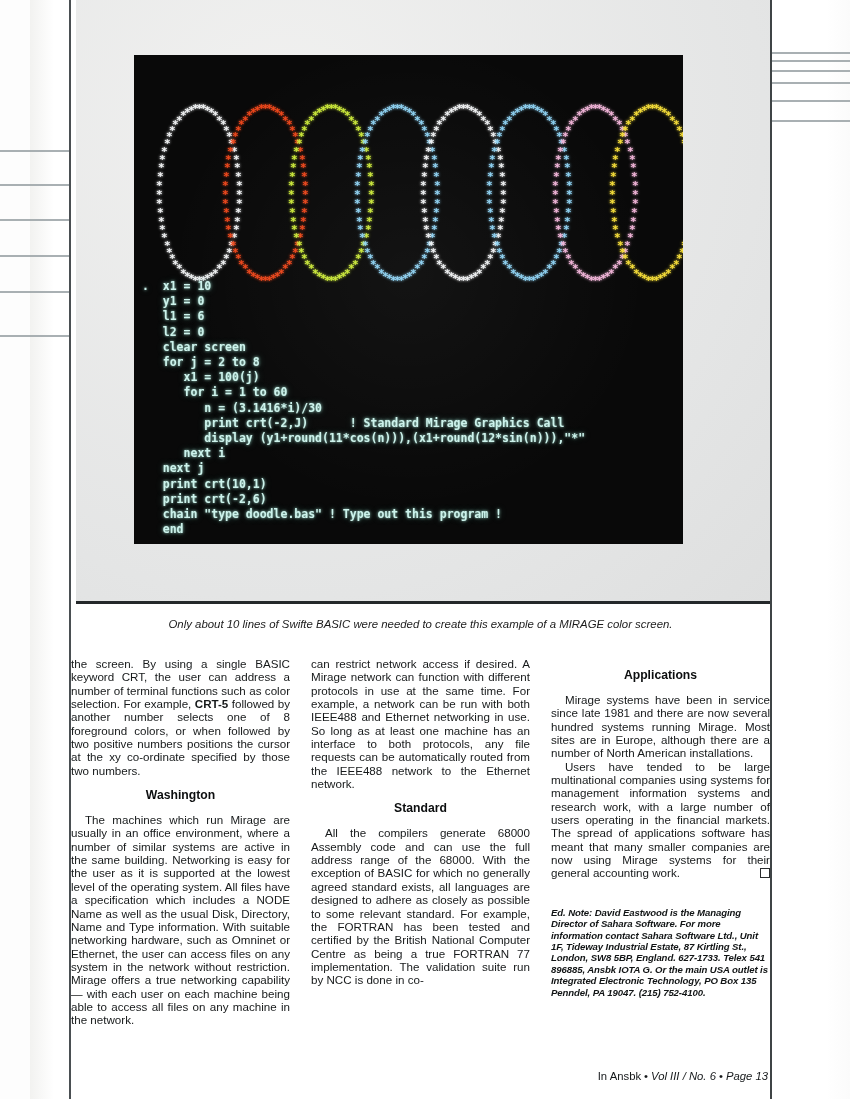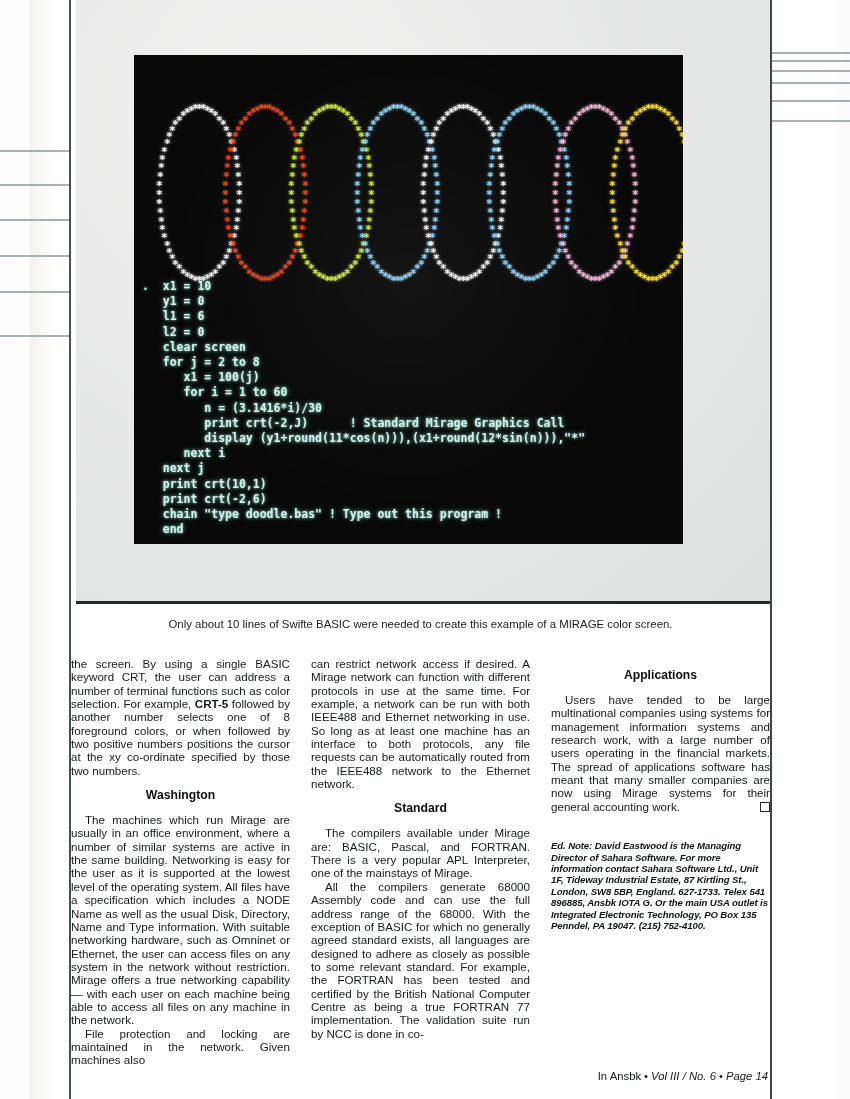--- a/index.html
+++ b/index.html
@@ -121,20 +121,21 @@
   }
   .listing div { white-space: pre; }
 
   
   .caption {
     position: absolute;
     left: 0;
     top: 618px;
     width: 699px;
     text-align: center;
+    font-style: italic;
     font-size: 11.4px;
     color: #1b1b1b;
     font-family: "Liberation Sans", sans-serif;
   }
 
   
   .columns {
     position: absolute;
     left: 0px;
     top: 657px;
@@ -238,33 +239,32 @@
       </div>
     </div>
 
     <div class="caption">Only about 10 lines of Swifte BASIC were needed to create this example of a MIRAGE color screen.</div>
 
     <div class="columns" id="columns">
         <div class="col">
           <p class="noindent">the screen. By using a single BASIC keyword CRT, the user can address a number of terminal functions such as color selection. For example, <b>CRT-5</b> followed by another number selects one of 8 foreground colors, or when followed by two positive numbers positions the cursor at the xy co-ordinate specified by those two numbers.</p>
           <h3>Washington</h3>
           <p>The machines which run Mirage are usually in an office environment, where a number of similar systems are active in the same building. Networking is easy for the user as it is supported at the lowest level of the operating system. All files have a specification which includes a NODE Name as well as the usual Disk, Directory, Name and Type information. With suitable networking hardware, such as Omninet or Ethernet, the user can access files on any system in the network without restriction. Mirage offers a true networking capability — with each user on each machine being able to access all files on any machine in the network.</p>
-          <p>File protection and locking are maintained in the network. Given machines also</p>
         </div>
         <div class="col">
           <p class="noindent">can restrict network access if desired. A Mirage network can function with different protocols in use at the same time. For example, a network can be run with both IEEE488 and Ethernet networking in use. So long as at least one machine has an interface to both protocols, any file requests can be automatically routed from the IEEE488 network to the Ethernet network.</p>
           <h3>Standard</h3>
-          <p>The compilers available under Mirage are: BASIC, Pascal, and FORTRAN. There is a very popular APL Interpreter, one of the mainstays of Mirage.</p>
           <p>All the compilers generate 68000 Assembly code and can use the full address range of the 68000. With the exception of BASIC for which no generally agreed standard exists, all languages are designed to adhere as closely as possible to some relevant standard. For example, the FORTRAN has been tested and certified by the British National Computer Centre as being a true FORTRAN 77 implementation. The validation suite run by NCC is done in co-</p>
         </div>
         <div class="col">
           <h3>Applications</h3>
+          <p>Mirage systems have been in service since late 1981 and there are now several hundred systems running Mirage. Most sites are in Europe, although there are a number of North American installations.</p>
           <p>Users have tended to be large multinational companies using systems for management information systems and research work, with a large number of users operating in the financial markets. The spread of applications software has meant that many smaller companies are now using Mirage systems for their general accounting work.<span class="endmark"></span></p>
           <div class="ednote"><span class="lead">Ed. Note:</span><span> David Eastwood is the Managing Director of Sahara Software. For more information contact Sahara Software Ltd., Unit 1F, Tideway Industrial Estate, 87 Kirtling St., London, SW8 5BP, England. 627-1733. Telex 541 896885, Ansbk IOTA G. Or the main USA outlet is Integrated Electronic Technology, PO Box 135 Penndel, PA 19047. (215) 752-4100.</span></div>
         </div>
       </div>
 
     <div class="footer">
-      <span>In Ansbk</span><span class="dot">•</span><span class="ital">Vol III / No. 6</span><span class="dot">•</span><span class="ital">Page 14</span>
+      <span>In Ansbk</span><span class="dot">•</span><span class="ital">Vol III / No. 6</span><span class="dot">•</span><span class="ital">Page 13</span>
     </div>
 
   </div>
 </div>
 
 </body></html>

